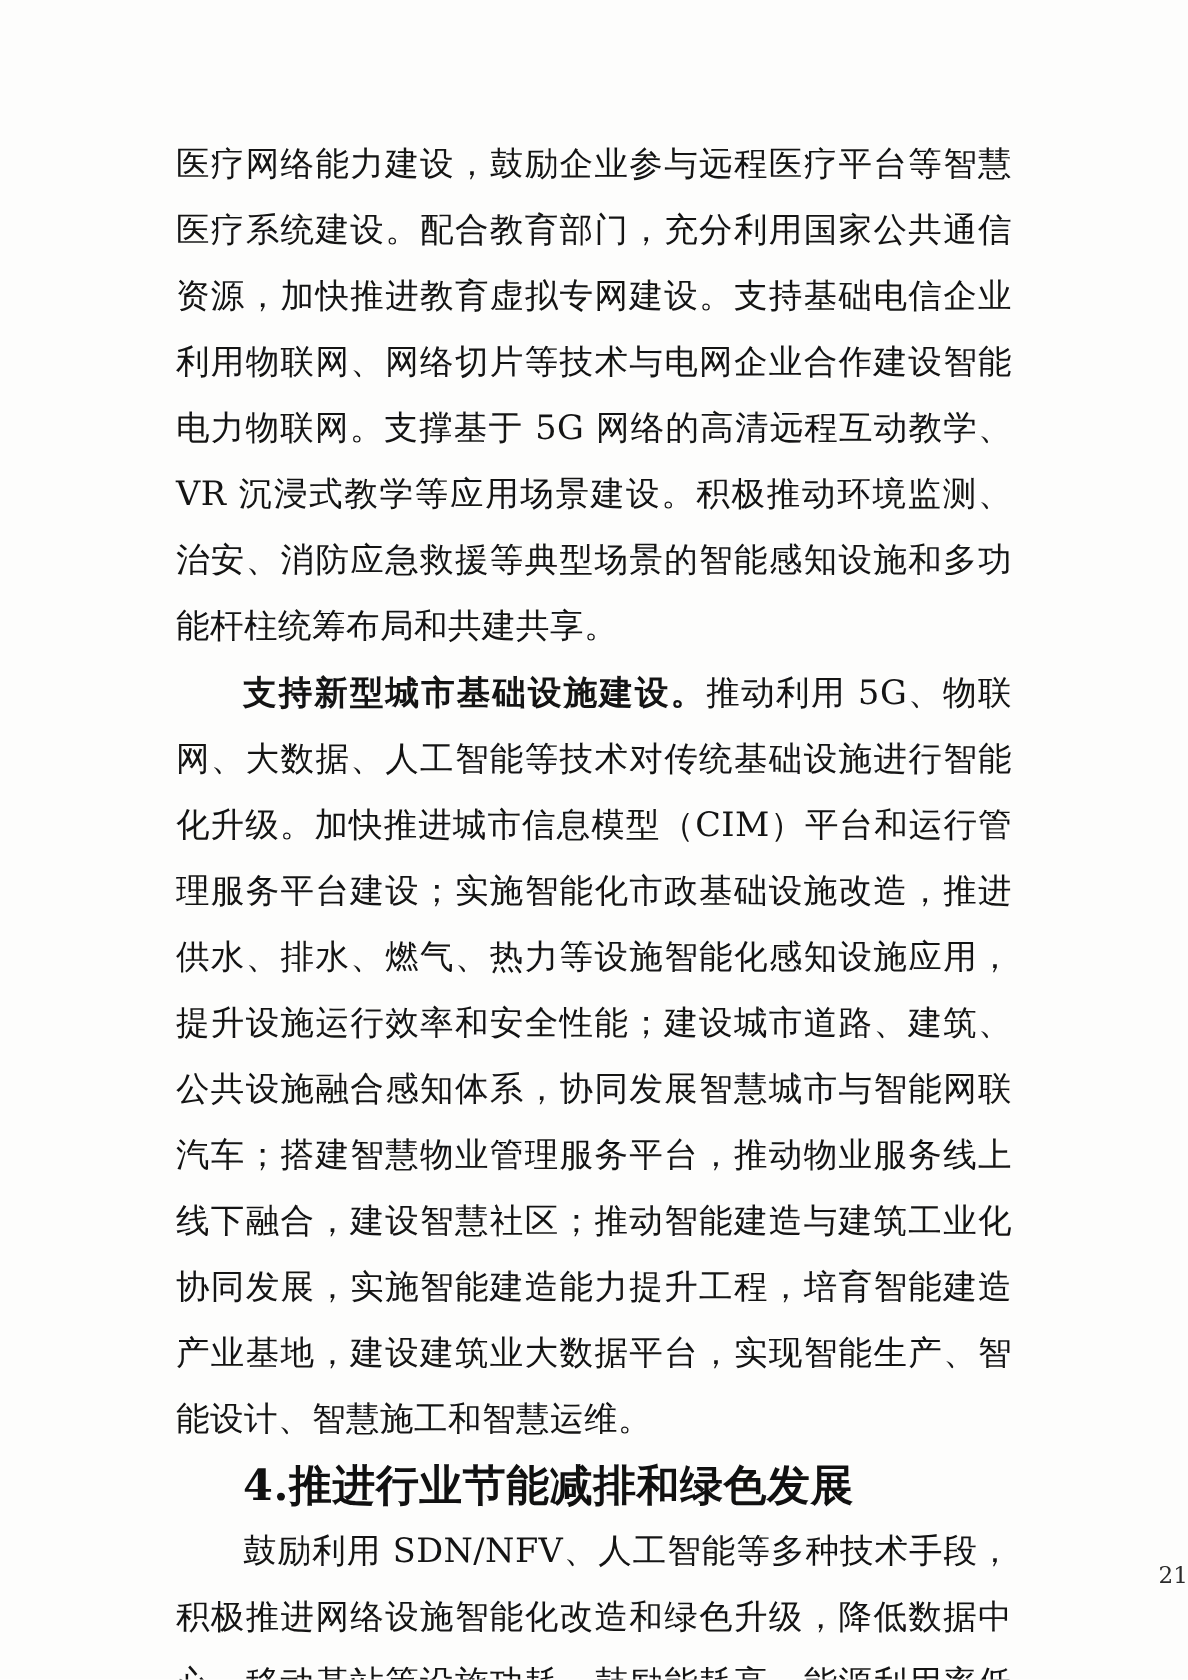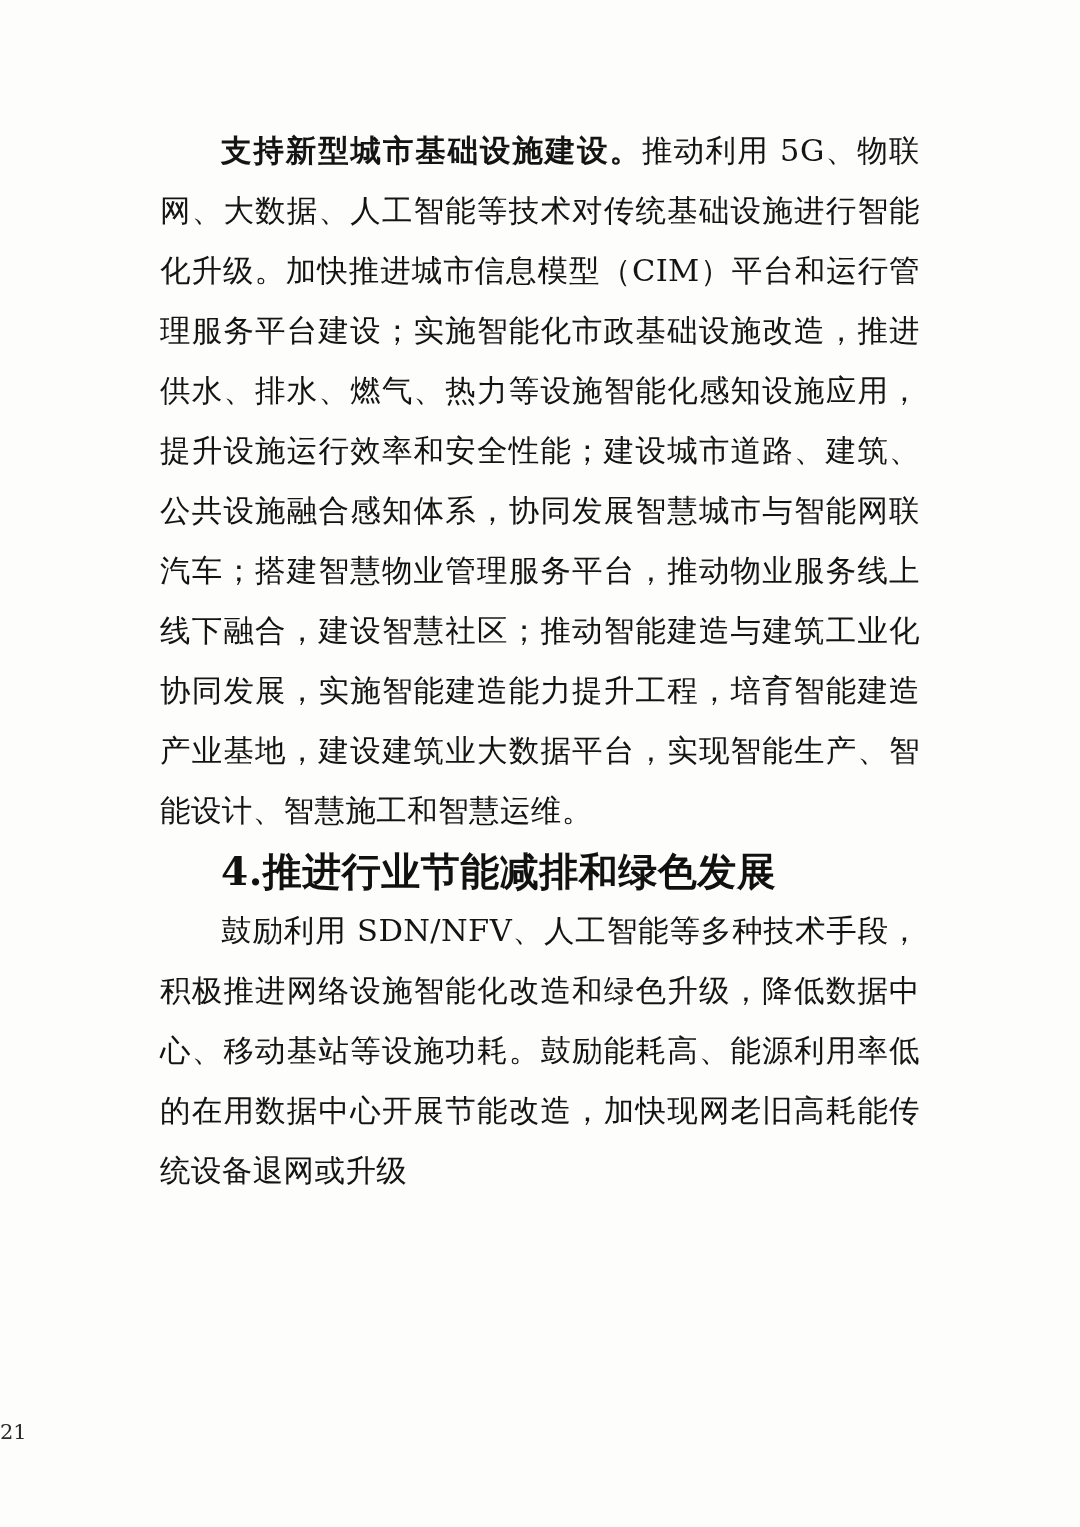--- a/index.html
+++ b/index.html
@@ -46,33 +46,34 @@
     font-weight: bold;
     text-indent: 61px;
     letter-spacing: 0.5px;
     color: #111111;
   }
   .page-number {
     position: absolute;
     left: 0;
     right: 0;
     top: 1420px;
-    text-align: left;
+    text-align: right;
     font-size: 21px;
     font-family: "DejaVu Serif", "Liberation Serif", serif;
     color: #2a2a2a;
   }
 </style>
 </head>
 <body>
 
 <div class="page">
 
   <div class="content">
 
+    <p class="body-text">医疗网络能力建设，鼓励企业参与远程医疗平台等智慧医疗系统建设。配合教育部门，充分利用国家公共通信资源，加快推进教育虚拟专网建设。支持基础电信企业利用物联网、网络切片等技术与电网企业合作建设智能电力物联网。支撑基于 5G 网络的高清远程互动教学、VR 沉浸式教学等应用场景建设。积极推动环境监测、治安、消防应急救援等典型场景的智能感知设施和多功能杆柱统筹布局和共建共享。</p>
 
     <p class="body-text indent"><span class="heading-run">支持新型城市基础设施建设。</span><span>推动利用 5G、物联网、大数据、人工智能等技术对传统基础设施进行智能化升级。加快推进城市信息模型（CIM）平台和运行管理服务平台建设；实施智能化市政基础设施改造，推进供水、排水、燃气、热力等设施智能化感知设施应用，提升设施运行效率和安全性能；建设城市道路、建筑、公共设施融合感知体系，协同发展智慧城市与智能网联汽车；搭建智慧物业管理服务平台，推动物业服务线上线下融合，建设智慧社区；推动智能建造与建筑工业化协同发展，实施智能建造能力提升工程，培育智能建造产业基地，建设建筑业大数据平台，实现智能生产、智能设计、智慧施工和智慧运维。</span></p>
 
     <p class="sub-heading">4.推进行业节能减排和绿色发展</p>
 
     <p class="body-text indent">鼓励利用 SDN/NFV、人工智能等多种技术手段，积极推进网络设施智能化改造和绿色升级，降低数据中心、移动基站等设施功耗。鼓励能耗高、能源利用率低的在用数据中心开展节能改造，加快现网老旧高耗能传统设备退网或升级</p>
 
   </div>
 
   <div class="page-number">21</div>

